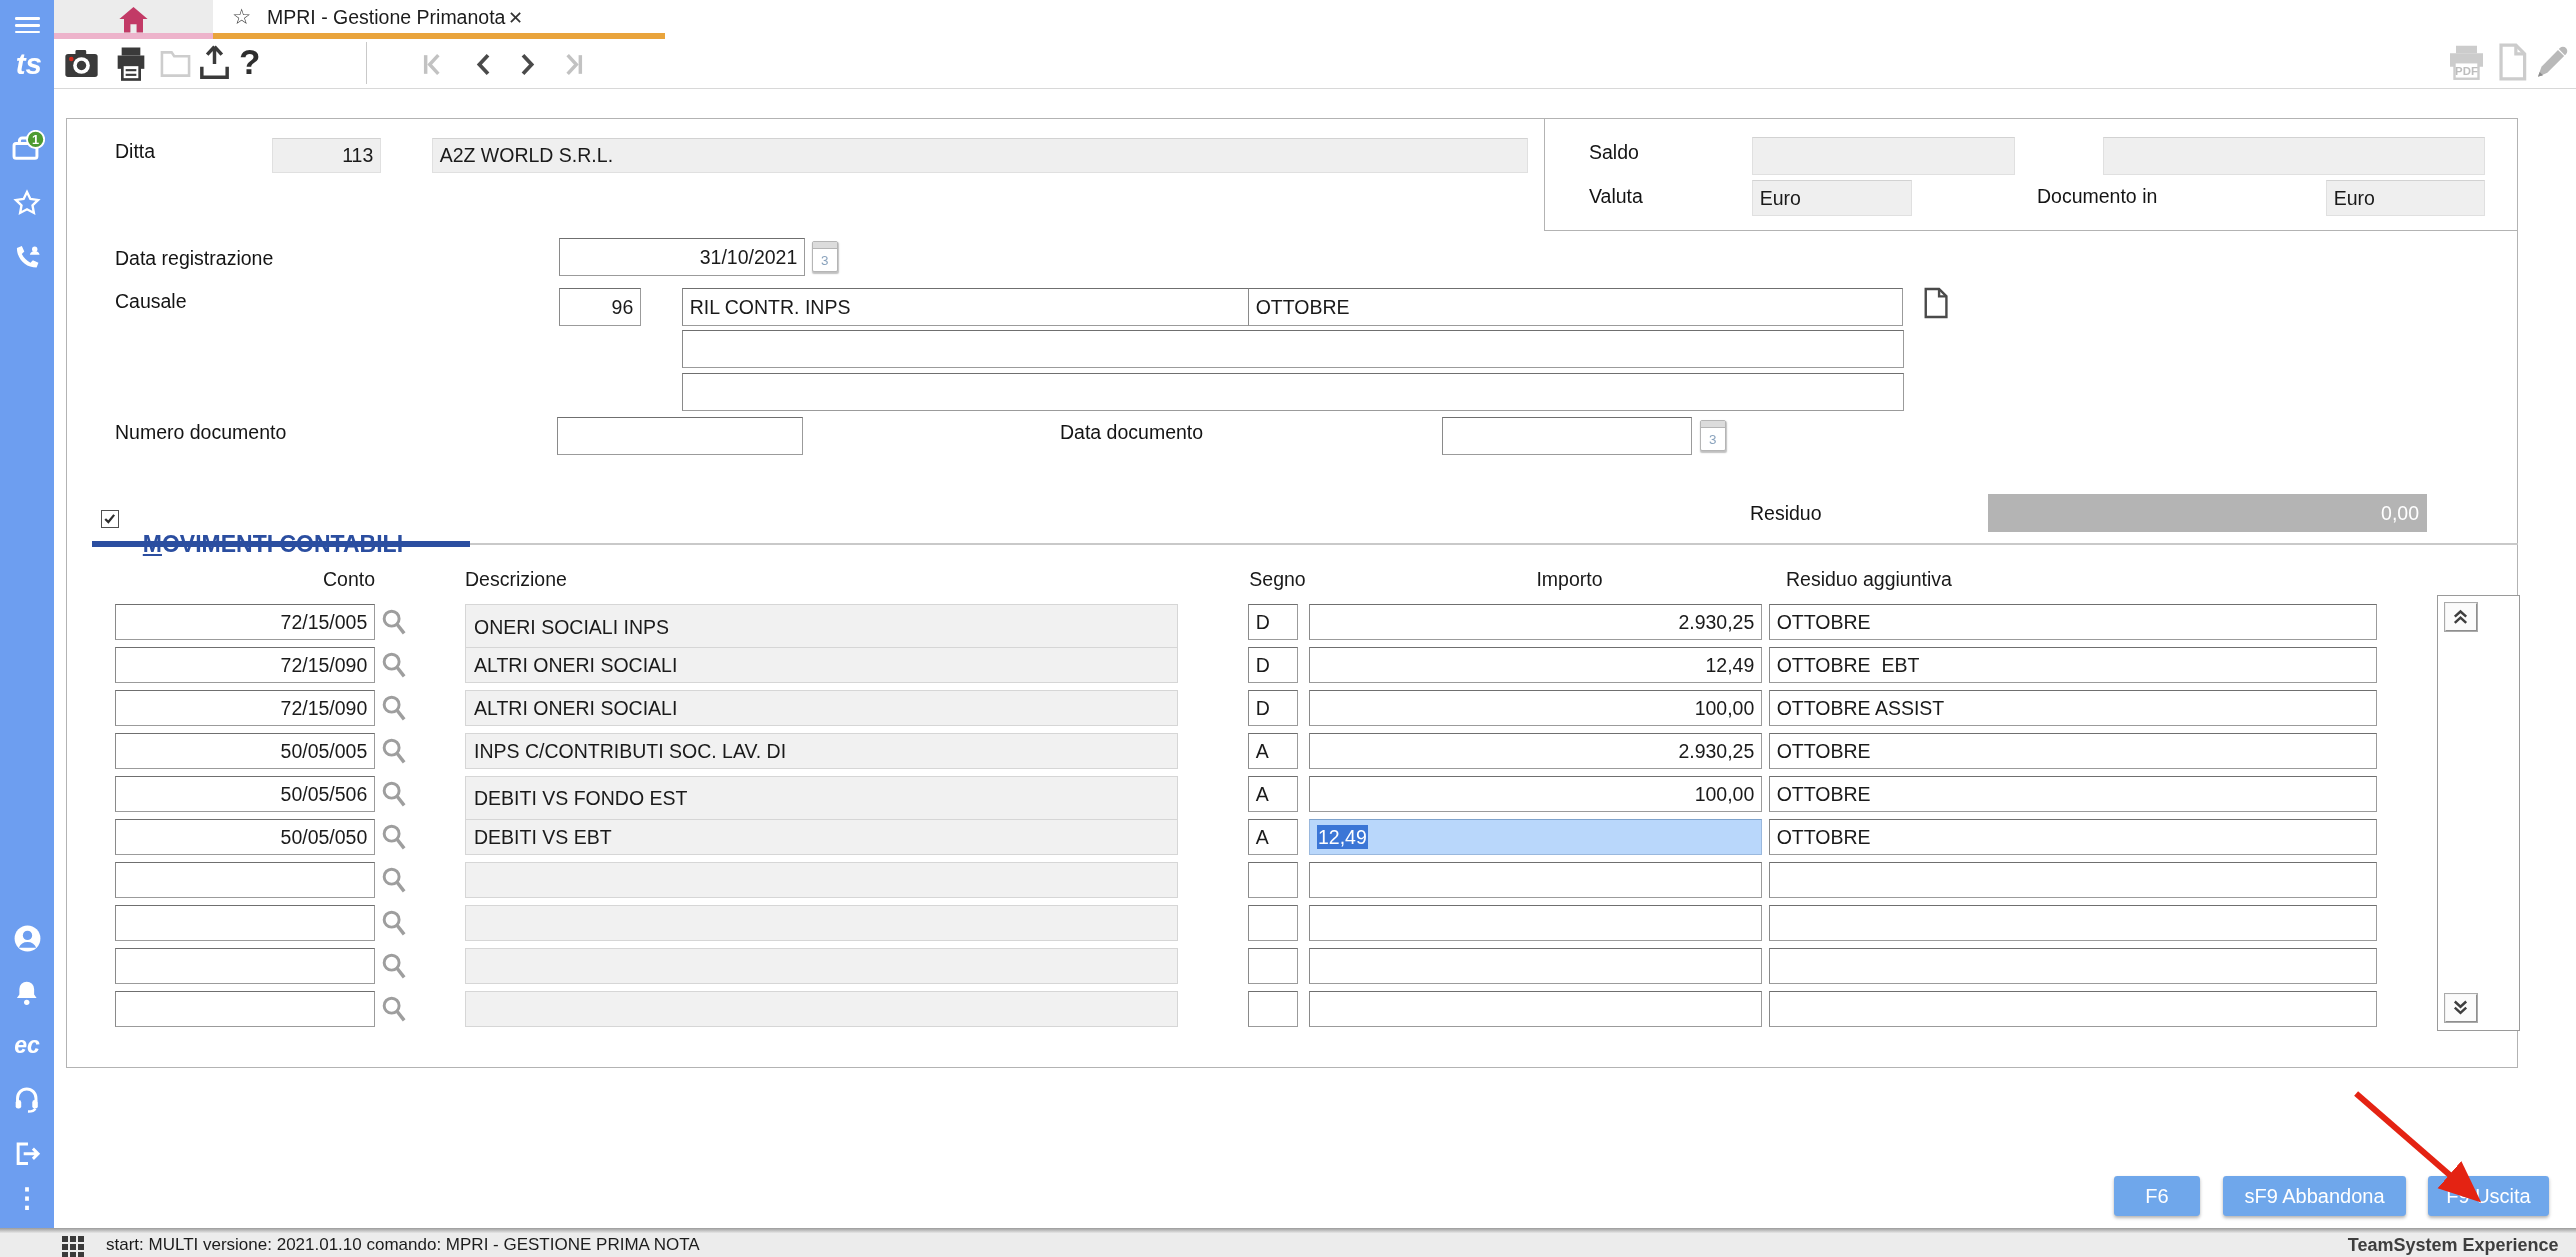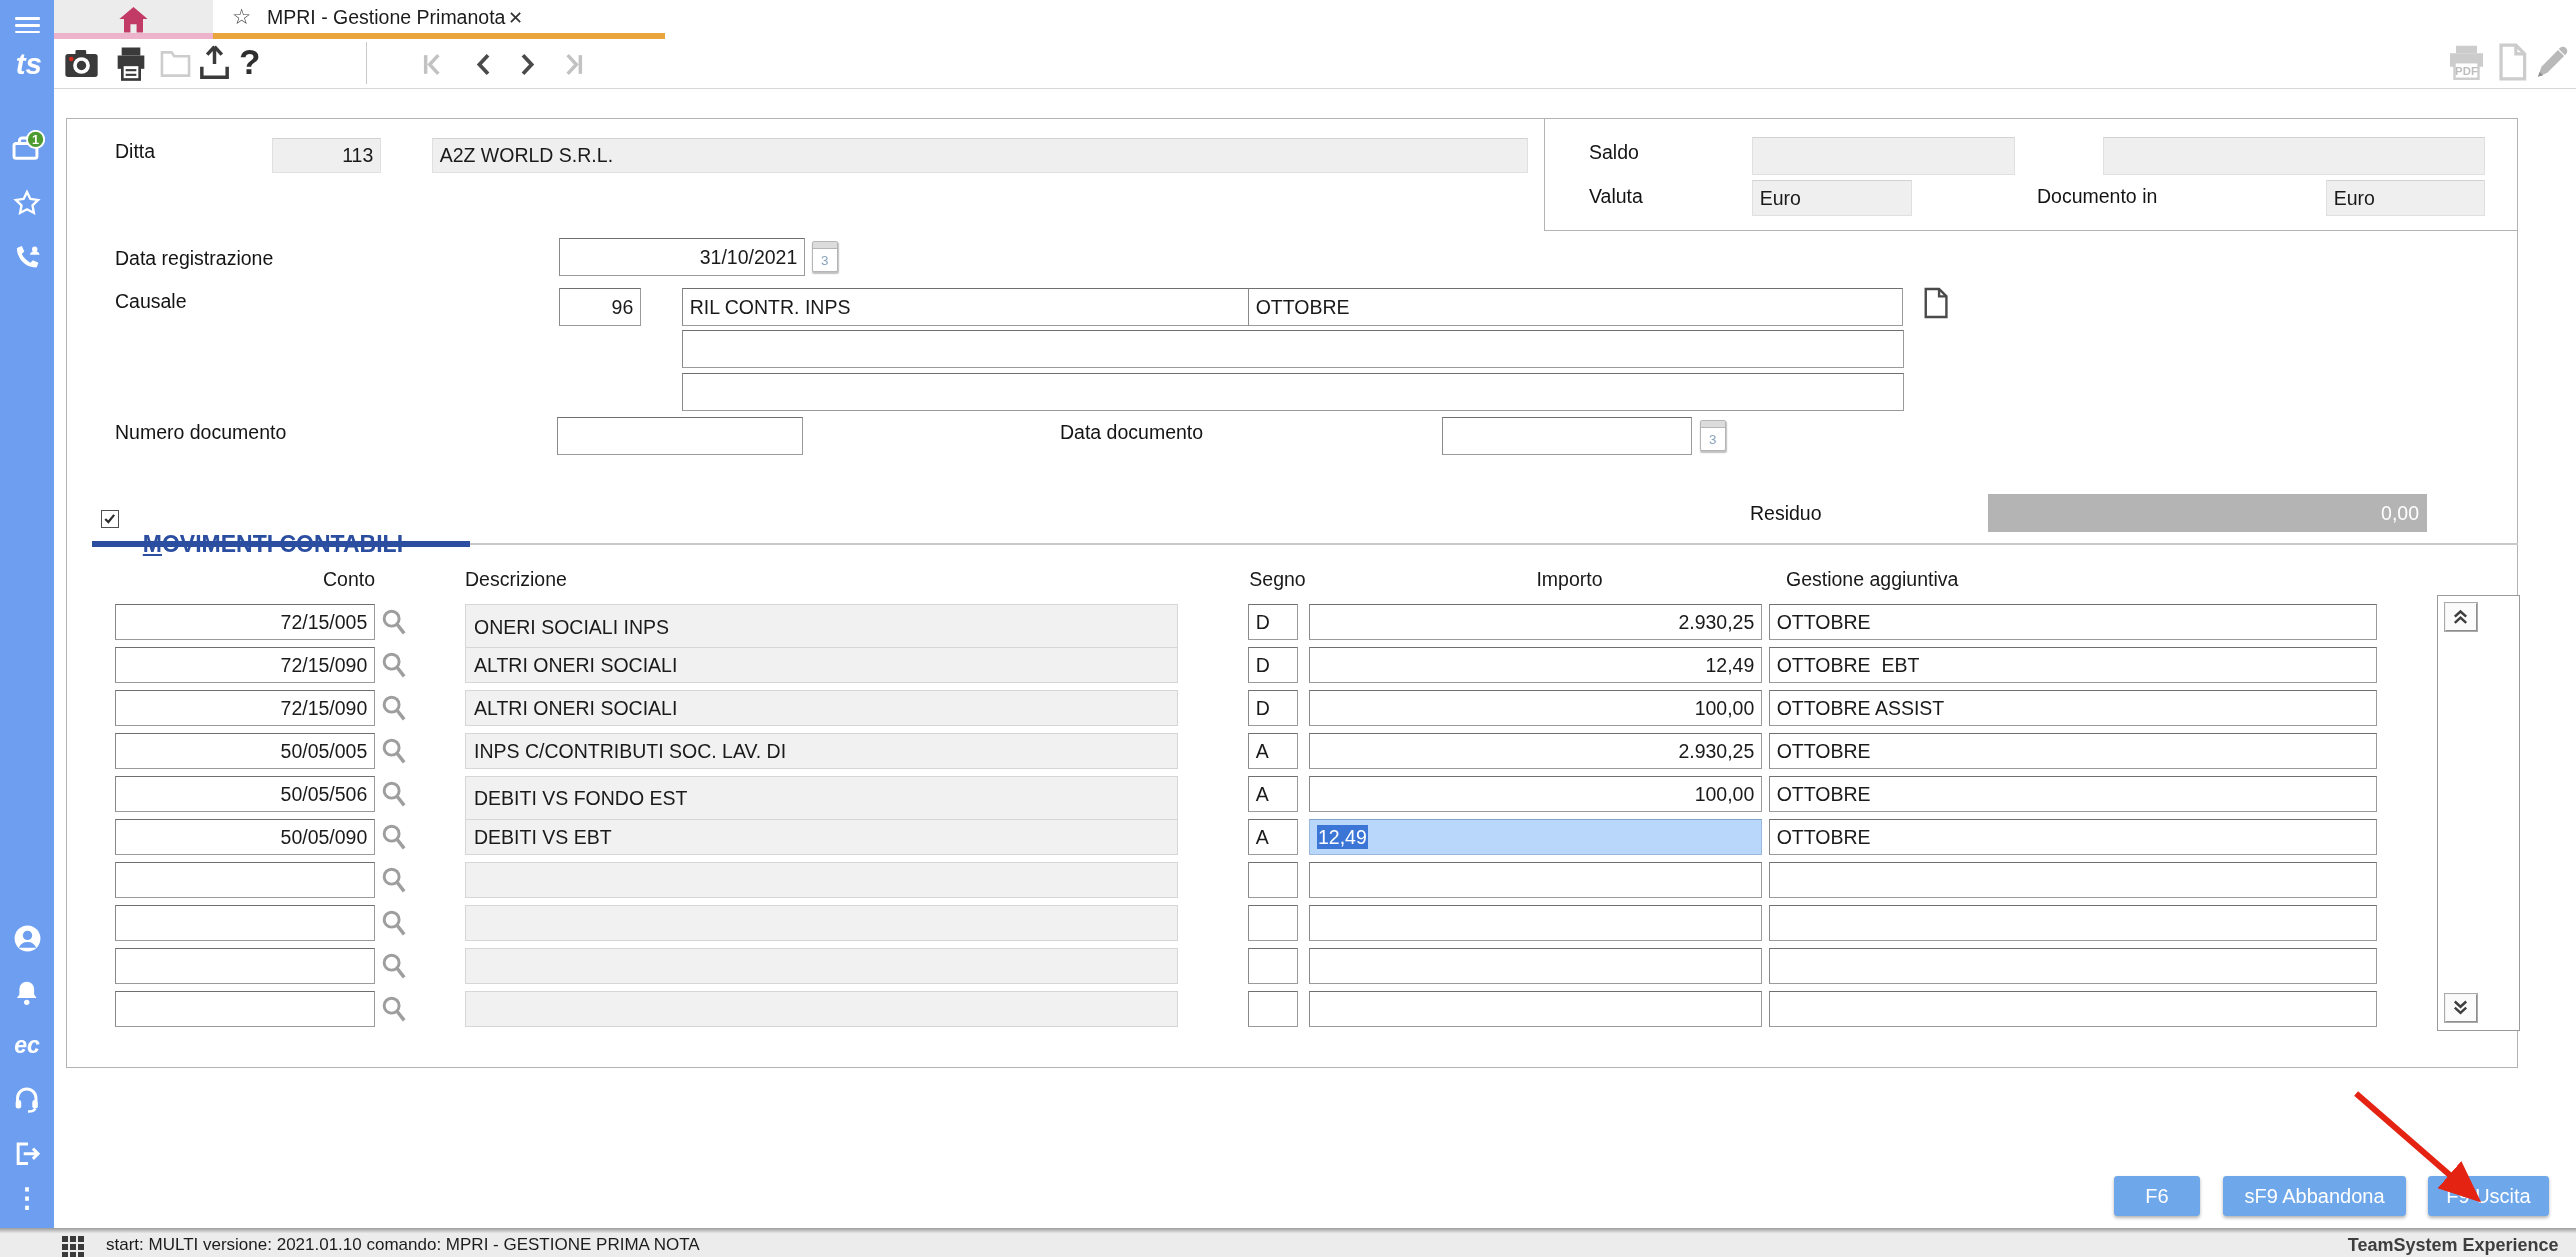--- a/index.html
+++ b/index.html
@@ -273,21 +273,21 @@
 <div class="a" style="left:92px;top:541px;width:378px;height:6px;background:#2b4ea0;"></div>
 <div class="a" style="left:470px;top:543px;width:2048px;height:2px;background:#c9c9c9;"></div>
 
 <div class="a lbl" style="left:1750px;top:502px;">Residuo</div>
 <div class="a" style="left:1988px;top:494px;width:439px;height:38px;background:#b4b4b4;color:#fff;font-size:19.5px;display:flex;align-items:center;justify-content:flex-end;padding-right:8px;box-sizing:border-box;">0,00</div>
 
 <div class="a hdr" style="left:115px;top:568px;width:260px;text-align:right;">Conto</div>
 <div class="a hdr" style="left:465px;top:568px;">Descrizione</div>
 <div class="a hdr" style="left:1214px;top:568px;width:127px;text-align:center;">Segno</div>
 <div class="a hdr" style="left:1449px;top:568px;width:241px;text-align:center;">Importo</div>
-<div class="a hdr" style="left:1786px;top:568px;">Gestione aggiuntiva</div>
+<div class="a hdr" style="left:1786px;top:568px;">Residuo aggiuntiva</div>
 
 <div class="a" style="left:0;top:604px;width:2576px;height:39px;">
   <div class="a inp r" style="left:115px;top:0;width:260px;height:36px;">72/15/005</div>
   <div class="a" style="left:380px;top:4px;cursor:pointer;"><svg width="27" height="28" viewBox="0 0 20 21">
         <circle cx="8.6" cy="8" r="5.6" fill="none" stroke="#9e9e9e" stroke-width="2.2"></circle>
         <line x1="12.8" y1="12.4" x2="18" y2="19" stroke="#9e9e9e" stroke-width="2.6"></line>
       </svg></div>
   <div class="a desc" style="left:465px;top:0;width:713px;height:46px;">ONERI SOCIALI INPS</div>
   <div class="a inp l" style="left:1248px;top:0;width:50px;height:36px;">D</div>
   <div class="a inp r" style="left:1309px;top:0;width:453px;height:36px;">2.930,25</div>
@@ -336,21 +336,21 @@
         <circle cx="8.6" cy="8" r="5.6" fill="none" stroke="#9e9e9e" stroke-width="2.2"></circle>
         <line x1="12.8" y1="12.4" x2="18" y2="19" stroke="#9e9e9e" stroke-width="2.6"></line>
       </svg></div>
   <div class="a desc" style="left:465px;top:0;width:713px;height:44px;">DEBITI VS FONDO EST</div>
   <div class="a inp l" style="left:1248px;top:0;width:50px;height:36px;">A</div>
   <div class="a inp r" style="left:1309px;top:0;width:453px;height:36px;">100,00</div>
   <div class="a inp l" style="left:1769px;top:0;width:608px;height:36px;">OTTOBRE</div>
 </div>
 
 <div class="a" style="left:0;top:819px;width:2576px;height:39px;">
-  <div class="a inp r" style="left:115px;top:0;width:260px;height:36px;">50/05/090</div>
+  <div class="a inp r" style="left:115px;top:0;width:260px;height:36px;">50/05/050</div>
   <div class="a" style="left:380px;top:4px;cursor:pointer;"><svg width="27" height="28" viewBox="0 0 20 21">
         <circle cx="8.6" cy="8" r="5.6" fill="none" stroke="#9e9e9e" stroke-width="2.2"></circle>
         <line x1="12.8" y1="12.4" x2="18" y2="19" stroke="#9e9e9e" stroke-width="2.6"></line>
       </svg></div>
   <div class="a desc" style="left:465px;top:0;width:713px;height:36px;">DEBITI VS EBT</div>
   <div class="a inp l" style="left:1248px;top:0;width:50px;height:36px;">A</div>
   <div class="a inp l" style="left:1309px;top:0;width:453px;height:36px;background:#b9d7fb;border-color:#9ab8dd;border-top-color:#7fa3cc;">
     <span class="seltext">12,49</span>
   </div>
   <div class="a inp l" style="left:1769px;top:0;width:608px;height:36px;">OTTOBRE</div>

